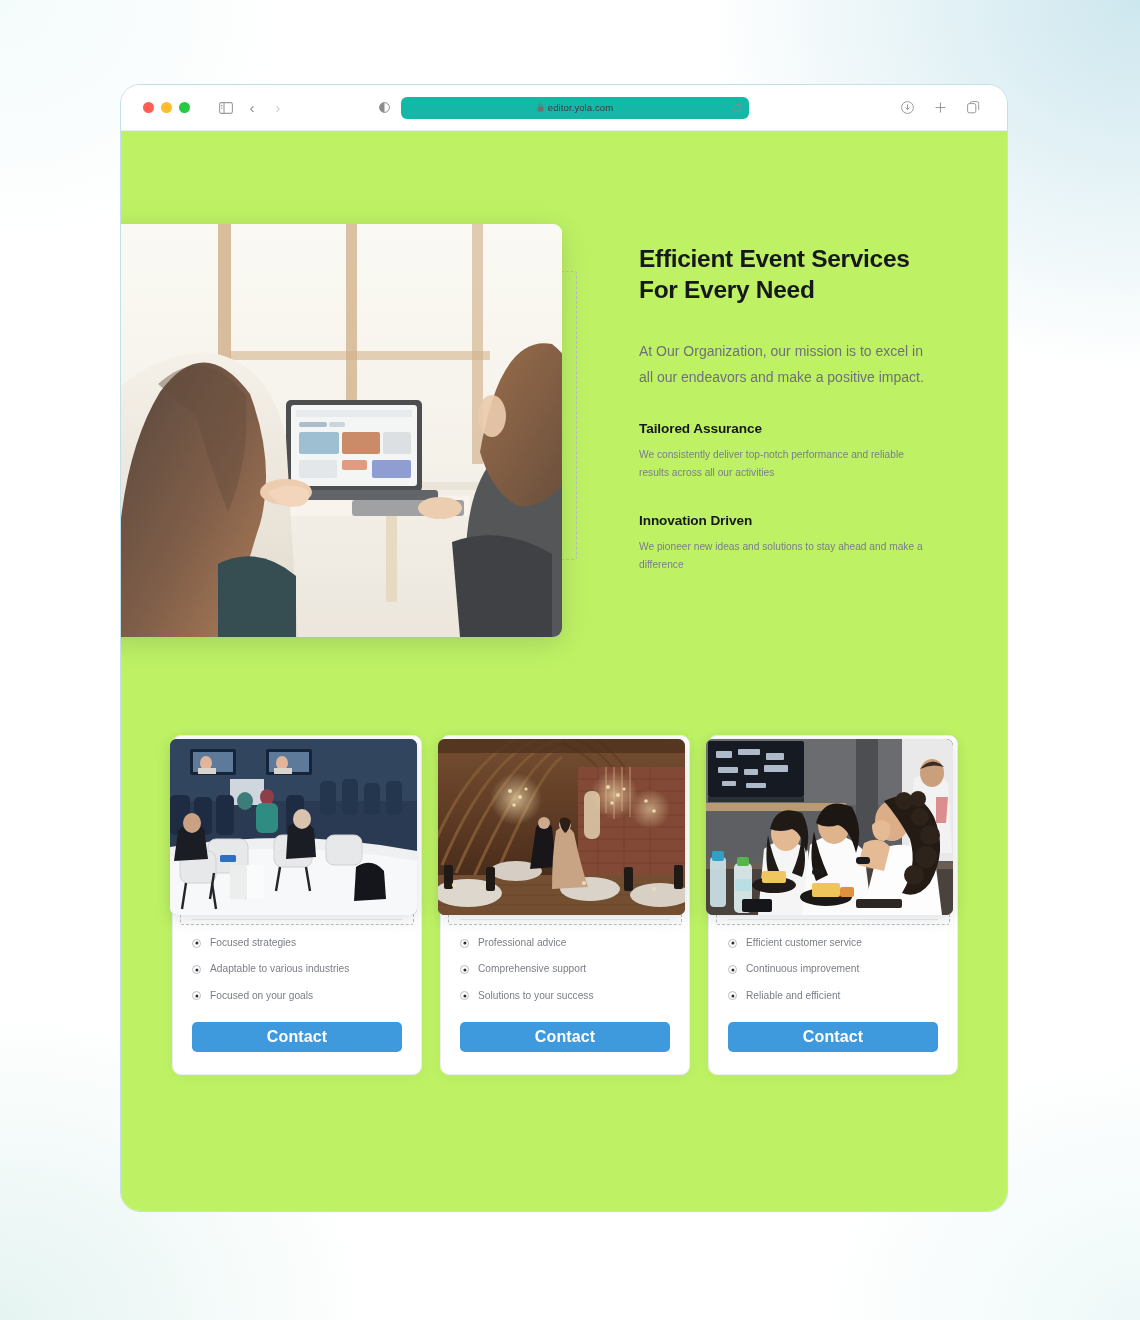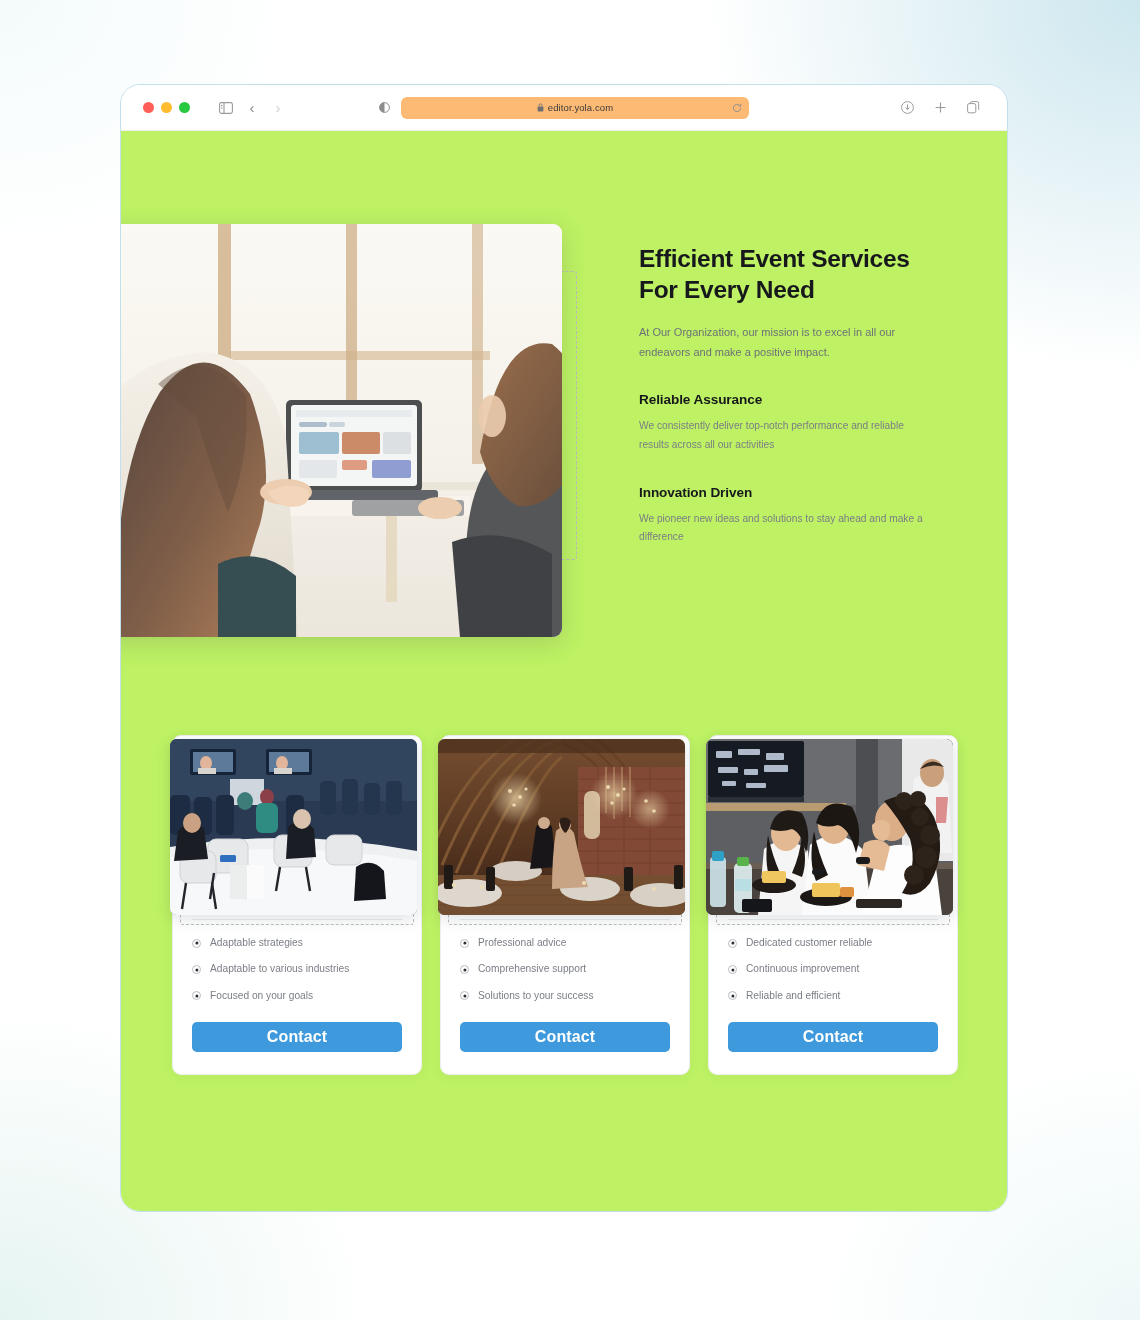--- a/index.html
+++ b/index.html
@@ -67,21 +67,21 @@
     position: absolute;
     left: 50%;
     transform: translateX(-50%);
     display: flex; align-items: center;
     width: 370px;
   }
   .reader-icon { color: #8c8c8c; margin-right: 11px; flex: 0 0 auto; }
   .addr-bar {
     flex: 1 1 auto;
     height: 22px;
-    background: #fdba74;
+    background: #14b8a6;
     border-radius: 6px;
     display: flex;
     align-items: center;
     justify-content: center;
     position: relative;
   }
   .addr-inner { display: flex; align-items: center; gap: 4px; }
   .lock-icon { color: #6f6f6f; }
   .addr-text {
     font-size: 9.5px;
@@ -133,22 +133,22 @@
     width: 300px;
   }
   .hero-title {
     font-size: 24.5px;
     line-height: 1.26;
     font-weight: 700;
     color: #16181c;
     letter-spacing: -.3px;
   }
   .hero-sub {
-    margin-top: 16px;
-    font-size: 11px;
+    margin-top: 33px;
+    font-size: 14px;
     line-height: 1.85;
     color: #6d7178;
   }
   .feature { margin-top: 30px; }
   .feature + .feature { }
   .feature-title {
     font-size: 13.6px;
     font-weight: 700;
     color: #16181c;
     letter-spacing: -.1px;
@@ -402,21 +402,21 @@
           <rect width="462" height="413" fill="#fff6e6" opacity=".14"></rect>
         </svg>
       </div>
     </div>
 
     <div class="hero-copy">
       <h1 class="hero-title">Efficient Event Services For Every Need</h1>
       <p class="hero-sub">At Our Organization, our mission is to excel in all our endeavors and make a positive impact.</p>
 
       <div class="feature">
-        <h3 class="feature-title">Reliable Assurance</h3>
+        <h3 class="feature-title">Tailored Assurance</h3>
         <p class="feature-body">We consistently deliver top-notch performance and reliable results across all our activities</p>
       </div>
 
       <div class="feature">
         <h3 class="feature-title">Innovation Driven</h3>
         <p class="feature-body">We pioneer new ideas and solutions to stay ahead and make a difference</p>
       </div>
     </div>
 
     <div class="cards">
@@ -476,21 +476,21 @@
               <rect x="50" y="116" width="16" height="7" rx="1.5" fill="#2f6fc0"></rect>
             </svg>
           </div>
         </div>
         <h3 class="card-title">Custom Solutions</h3>
         <p class="card-desc">We provide personalized services that fit your unique requirements</p>
         <hr class="card-rule">
         <ul class="bullets">
           <li>
             <span class="bullet-mark"></span>
-            <span>Adaptable strategies</span>
+            <span>Focused strategies</span>
           </li>
           <li>
             <span class="bullet-mark"></span>
             <span>Adaptable to various industries</span>
           </li>
           <li>
             <span class="bullet-mark"></span>
             <span>Focused on your goals</span>
           </li>
         </ul>
@@ -690,21 +690,21 @@
               <rect x="150" y="160" width="46" height="9" rx="2" fill="#2c2723"></rect>
             </svg>
           </div>
         </div>
         <h3 class="card-title">Comprehensive Support</h3>
         <p class="card-desc">We offer extensive support services to ensure smooth operations</p>
         <hr class="card-rule">
         <ul class="bullets">
           <li>
             <span class="bullet-mark"></span>
-            <span>Dedicated customer reliable</span>
+            <span>Efficient customer service</span>
           </li>
           <li>
             <span class="bullet-mark"></span>
             <span>Continuous improvement</span>
           </li>
           <li>
             <span class="bullet-mark"></span>
             <span>Reliable and efficient</span>
           </li>
         </ul>

